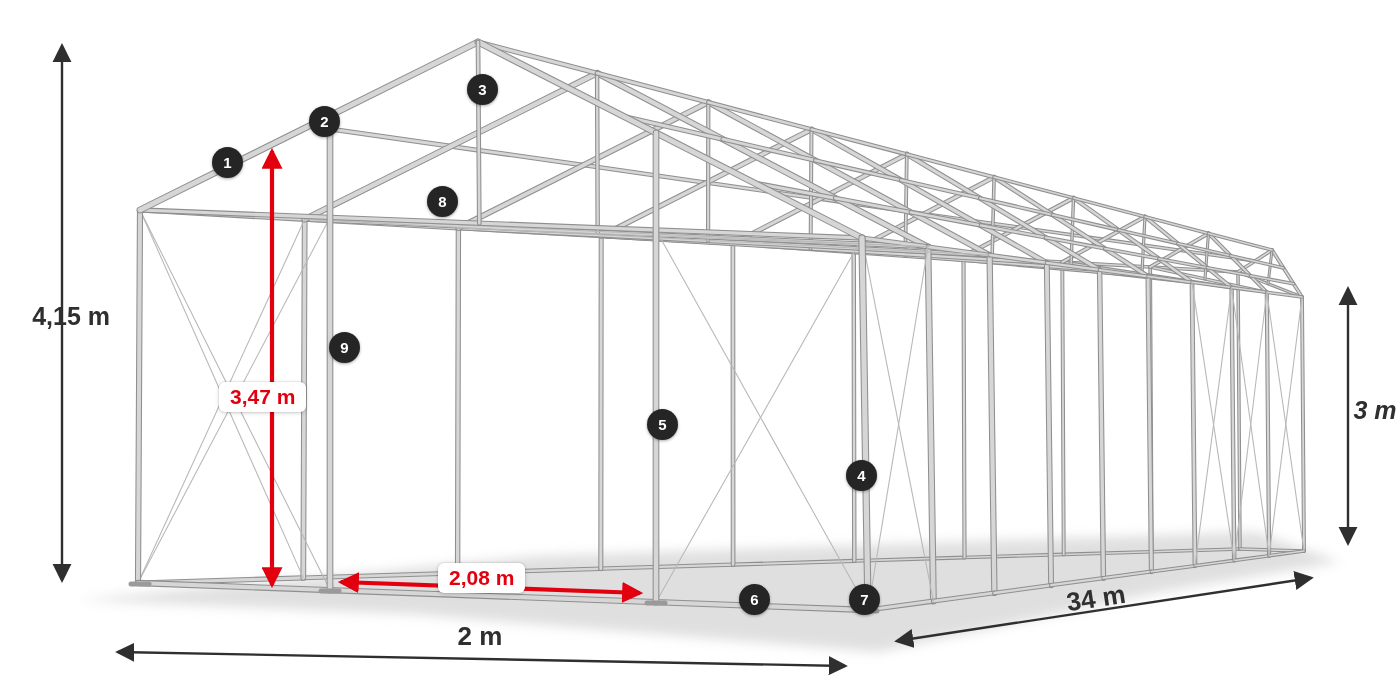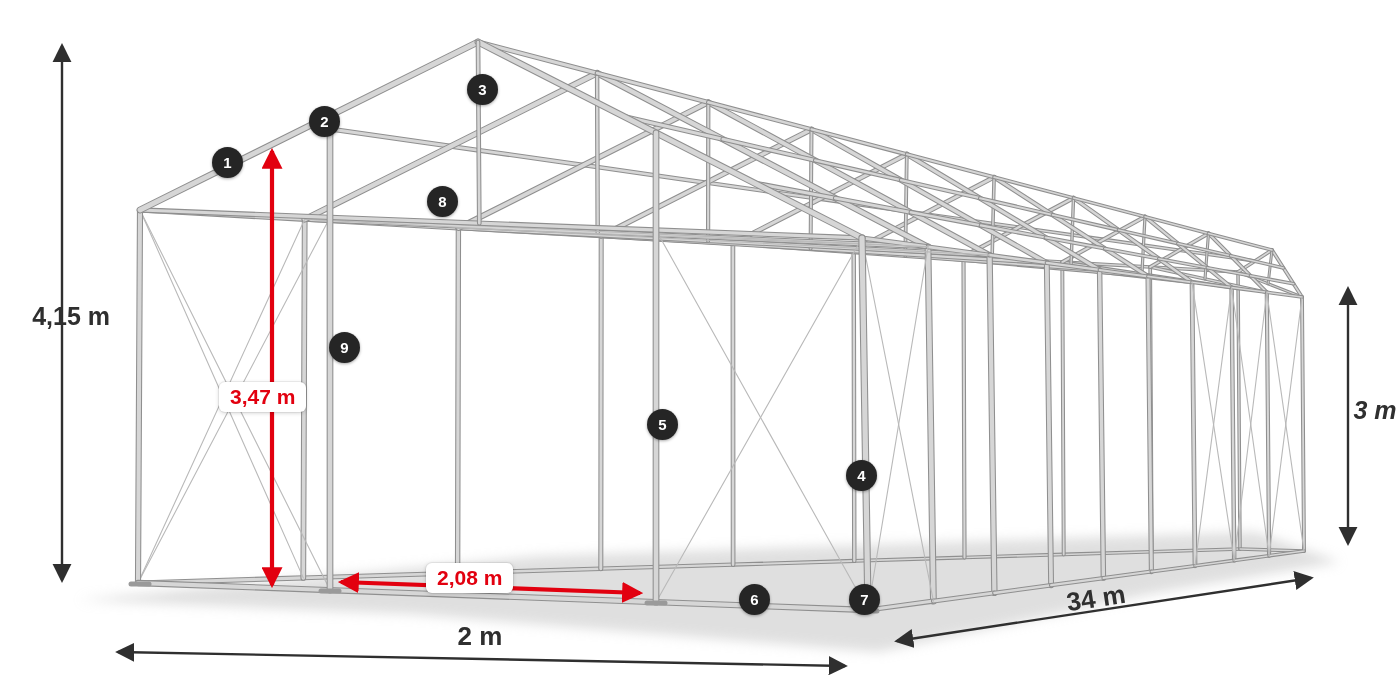--- a/index.html
+++ b/index.html
@@ -367,15 +367,15 @@
   <div class="badge" style="left:739px;top:584px;">6</div>
   <div class="badge" style="left:849px;top:584px;">7</div>
   <div class="badge" style="left:427px;top:186px;">8</div>
   <div class="badge" style="left:329px;top:332px;">9</div>
 
   <div class="dim-label" style="left:6px;top:303px;width:104px;text-align:right;">4,15 m</div>
   <div class="dim-label" style="left:1352px;top:397px;width:46px;font-style:italic;">3 m</div>
   <div class="dim-label big" style="left:420px;top:622px;width:120px;">2 m</div>
   <div class="dim-label big rot" style="left:1036px;top:584px;width:120px;">34 m</div>
   <div class="dim-pill" style="left:219px;top:358px;margin-top:24px;">3,47 m</div>
-  <div class="dim-pill" style="left:426px;top:563px;text-align:center;">2,08 m</div>
+  <div class="dim-pill" style="left:438px;top:563px;text-align:center;">2,08 m</div>
 
 </div>
 
 </body></html>

